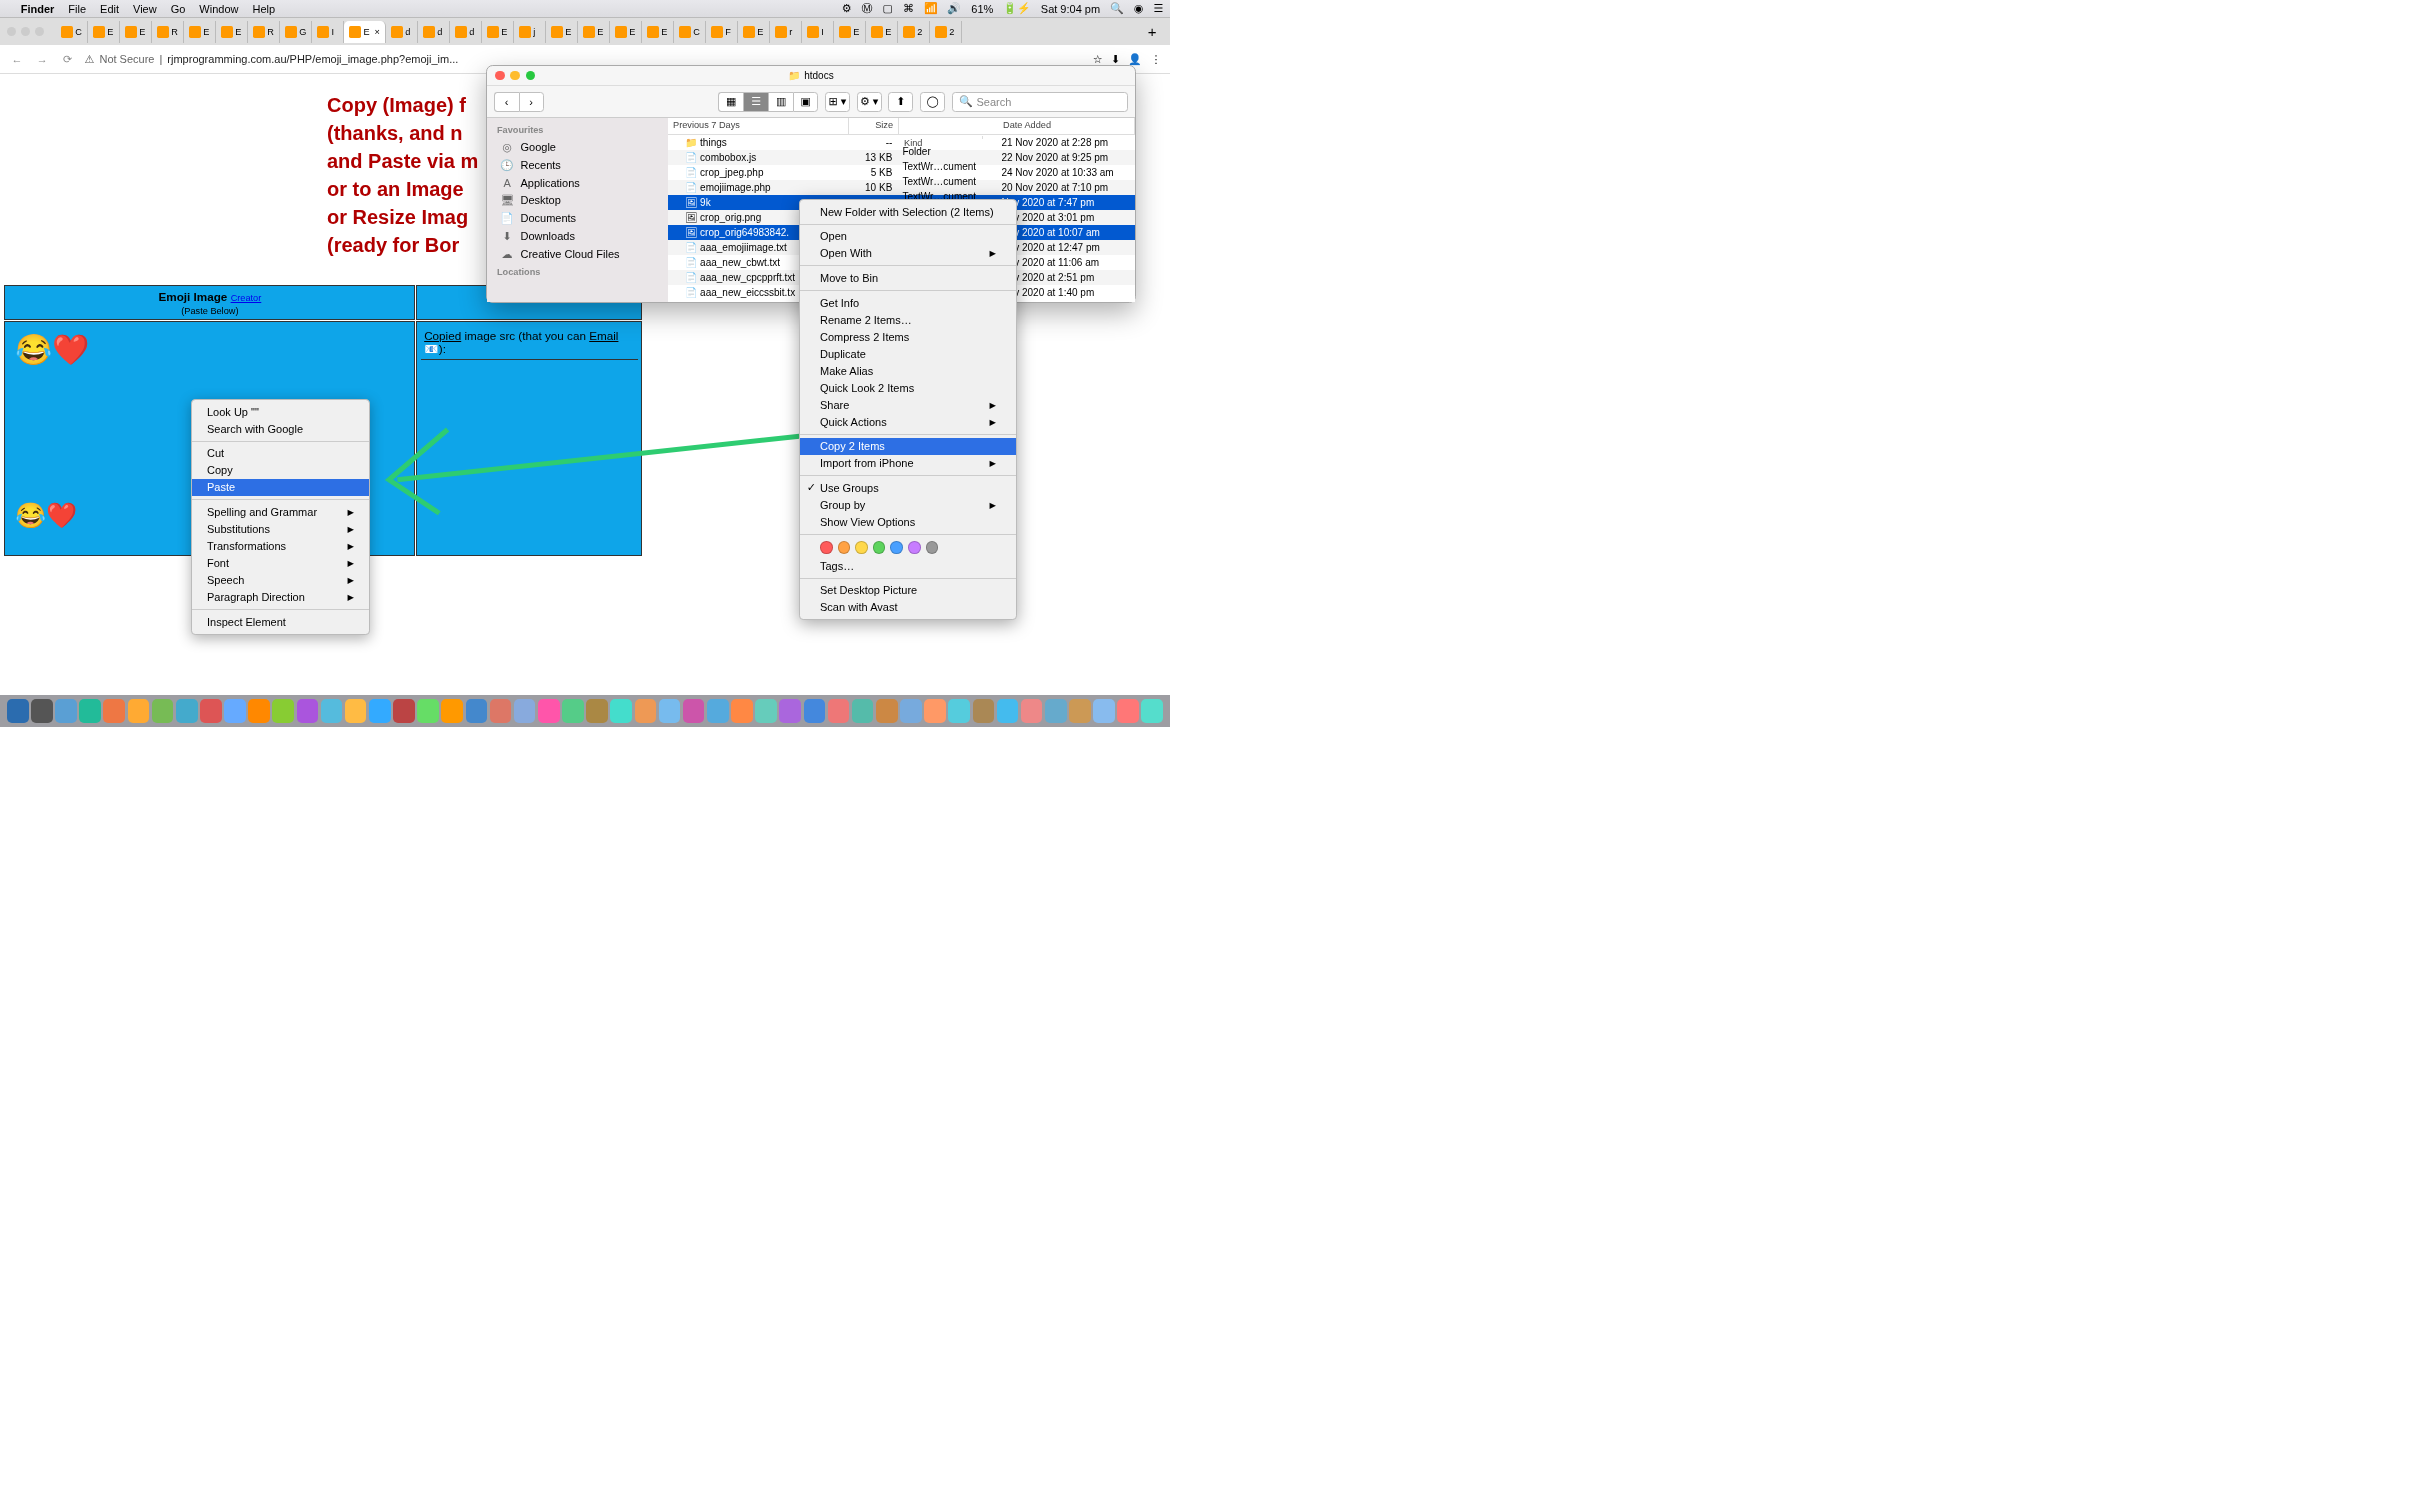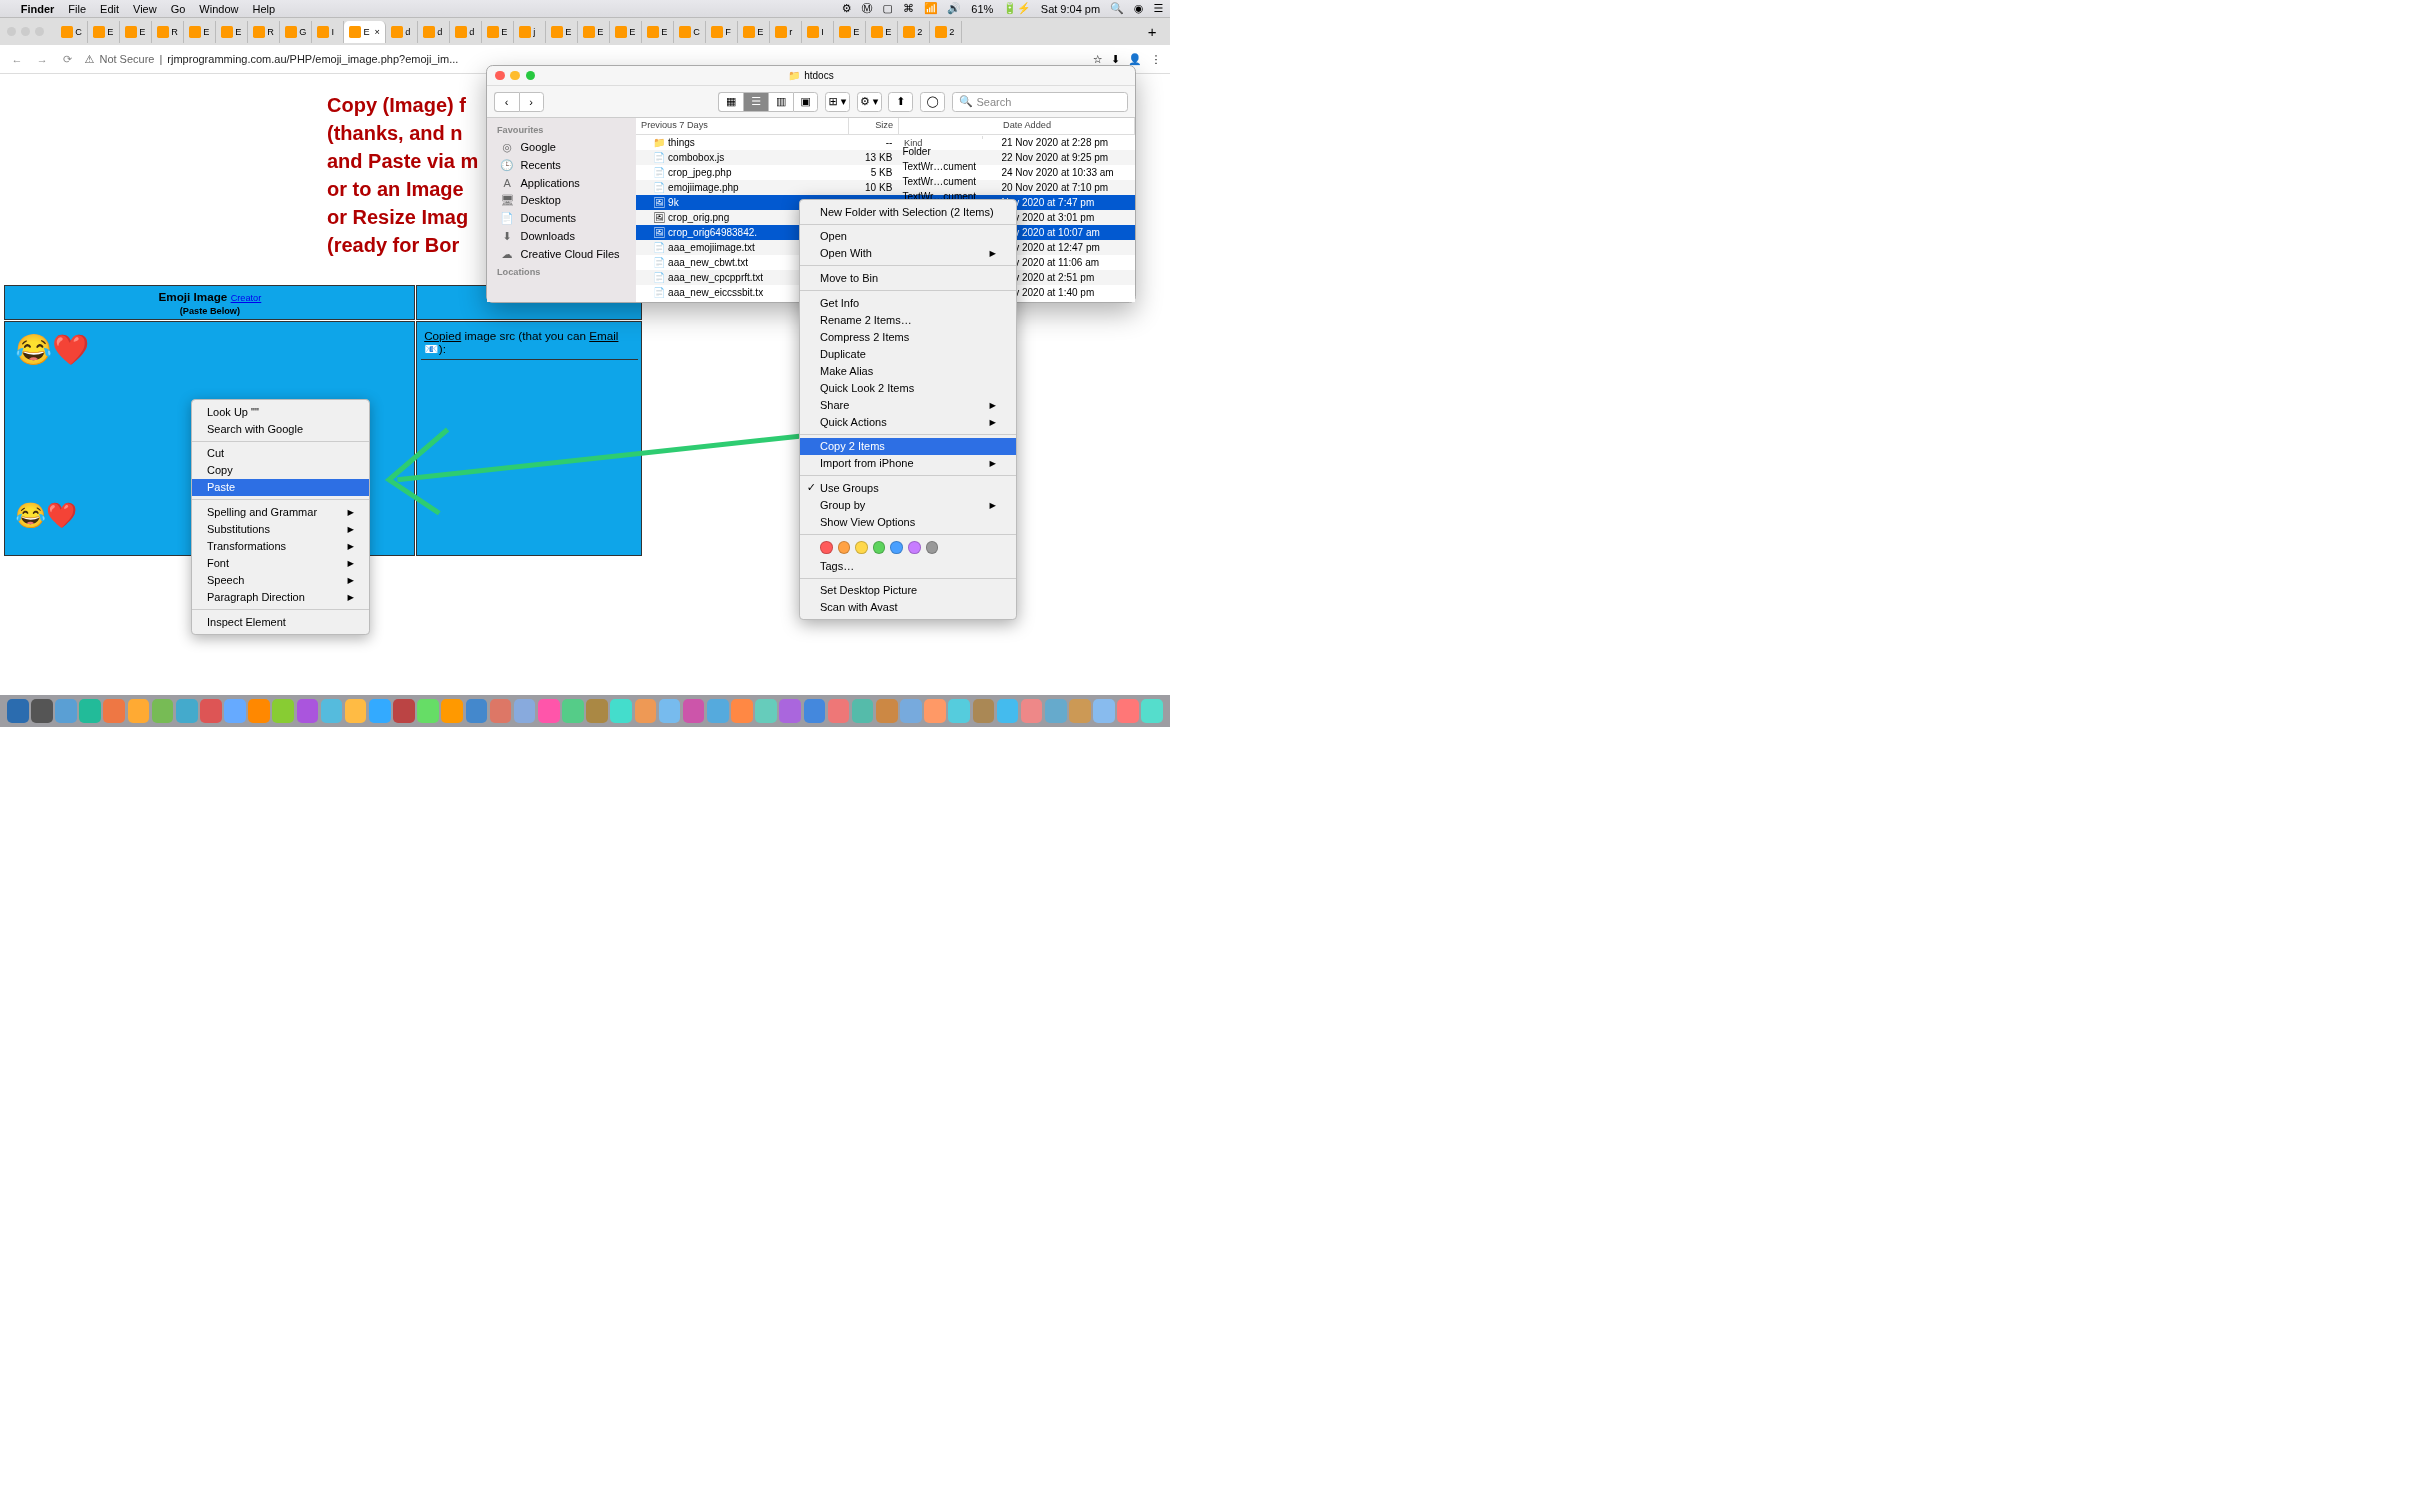--- a/index.html
+++ b/index.html
@@ -31,21 +31,21 @@
     
     
     .page { position: relative; background: #fff; height: calc(100% - 18.4px - 27px - 28.5px - 32px); padding: 0; }
     .headline { color: #b00000; font-family: Georgia, serif; font-weight: bold; font-size: 20px; padding: 17px 0 8.4px 327px; line-height: 1.4; }
     .emoji-table { margin: 17px 0 0 3.4px; border-collapse: separate; border-spacing: 1.7px; }
     .emoji-table th, .emoji-table td { border: 1.7px solid #333; padding: 3.4px; background: #0ea5e9; vertical-align: top; }
     .emoji-table th { font-weight: bold; font-size: 11.7px; }
     .emoji-table th.col1 { width: 411px; }
     .emoji-table th.col2 { width: 226px; }
     .creator-link { color: #0000ee; text-decoration: underline; font-size: 9.2px; font-weight: normal; }
-    .paste-below { font-size: 9.2px; font-weight: bold; }
+    .paste-below { font-size: 9.2px; font-weight: normal; }
     .emoji-box { width: 411px; height: 235px; border: 2.5px solid #2060d0; }
     .emoji-content { padding: 6.7px; font-size: 27px; }
     .emoji1 { font-size: 30px; }
     .emoji2 { font-size: 25px; margin-top: 134px; }
     .data-uri-box { width: 226px; }
     .data-uri-head { border-bottom: 1.7px solid #333; padding: 3.4px; font-size: 11.7px; }
     .underline { text-decoration: underline; }
     
     
     .ctx-menu { position: absolute; left: 191px; top: 399px; width: 179px; background: #f0f0f0; border: 0.8px solid #bbb; border-radius: 4.2px; box-shadow: 0 3.4px 13.4px rgba(0,0,0,0.3); font-size: 11px; padding: 3.4px 0; z-index: 50; }
@@ -68,21 +68,21 @@
     .finder-title { font-size: 10px; display: flex; align-items: center; gap: 3.4px; }
     .folder-ico { color: #5fb5f0; }
     .finder-toolbar { height: 32px; display: flex; align-items: center; padding: 0 6.7px; gap: 6.7px; border-bottom: 0.8px solid #ccc; }
     .tb-btn { height: 20px; min-width: 25px; border: 0.8px solid #c0c0c0; border-radius: 3.4px; background: #fff; display: flex; align-items: center; justify-content: center; font-size: 11px; cursor: pointer; }
     .tb-group { display: flex; }
     .tb-group .tb-btn { border-radius: 0; border-right: none; }
     .tb-group .tb-btn:first-child { border-radius: 3.4px 0 0 3.4px; }
     .tb-group .tb-btn:last-child { border-radius: 0 3.4px 3.4px 0; border-right: 0.8px solid #c0c0c0; }
     .tb-search { flex: 1; max-width: 184px; height: 20px; border: 0.8px solid #c0c0c0; border-radius: 3.4px; background: #fff; padding: 0 6.7px; display: flex; align-items: center; gap: 3.4px; color: #888; }
     .finder-body { display: flex; height: calc(100% - 52px); }
-    .sidebar { width: 149px; background: #eae6e8; padding: 3.4px 0; overflow: hidden; }
+    .sidebar { width: 181px; background: #eae6e8; padding: 3.4px 0; overflow: hidden; }
     .sb-head { font-size: 9.2px; color: #888; padding: 3.4px 10px; font-weight: 600; }
     .sb-item { padding: 2.5px 13.4px; display: flex; align-items: center; gap: 6.7px; font-size: 11px; cursor: pointer; }
     .sb-ico { width: 13.4px; text-align: center; color: #666; }
     .file-list { flex: 1; background: #fff; }
     .fl-header { display: flex; height: 17px; border-bottom: 0.8px solid #ddd; font-size: 9.2px; color: #444; }
     .fl-header div { padding: 1.7px 5px; border-right: 0.8px solid #ddd; }
     .col-name { flex: 1; }
     .col-size { width: 50px; text-align: right; }
     .col-kind { width: 84px; margin-top: 18px; }
     .col-date { width: 137px; margin-left: 15px; }

